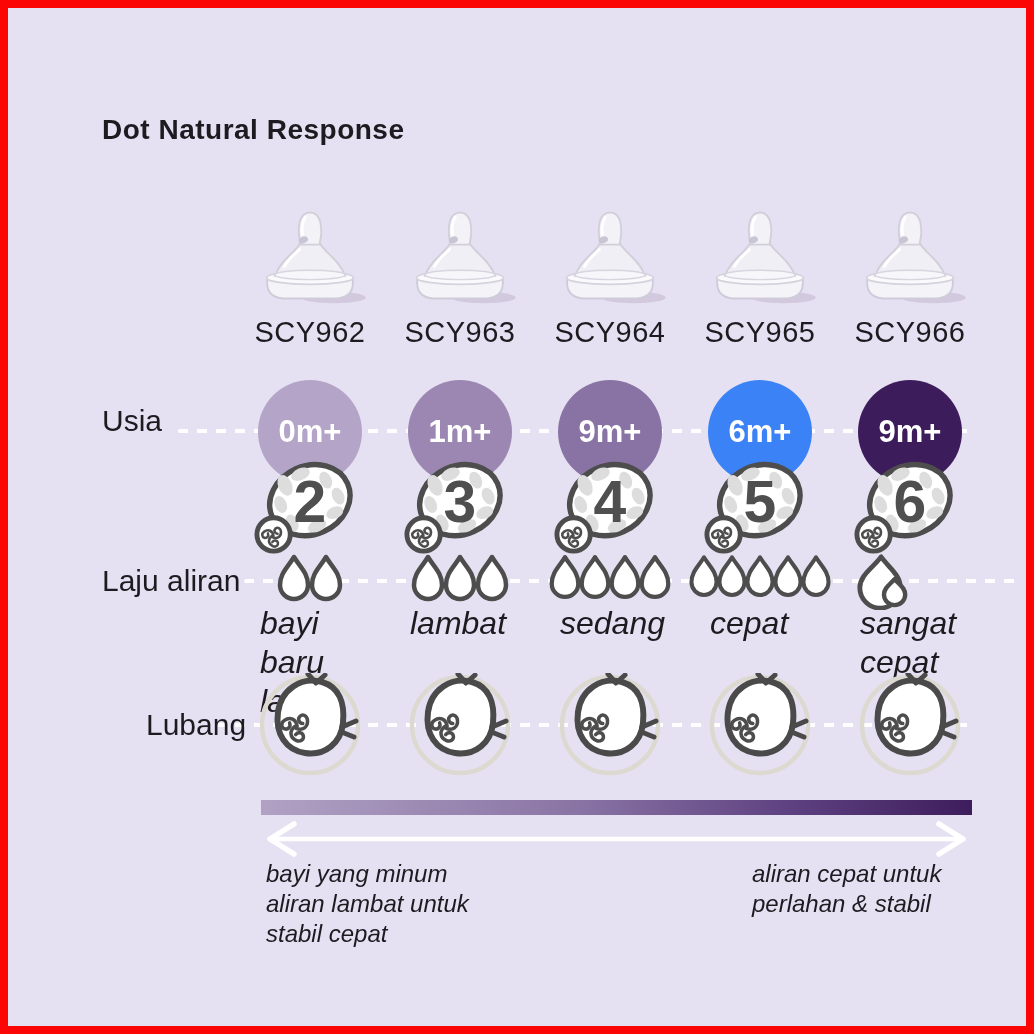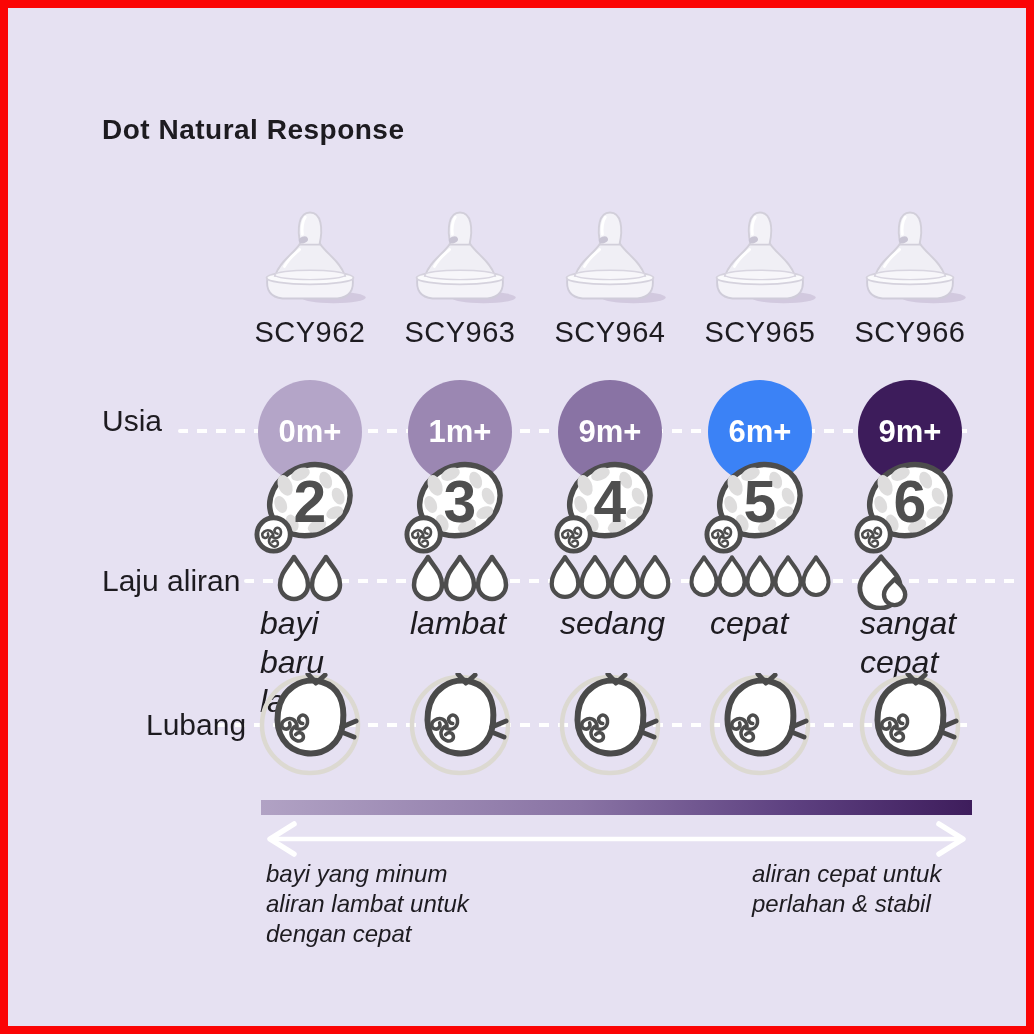--- a/index.html
+++ b/index.html
@@ -417,18 +417,18 @@
 <div class="abs grad-bar"></div>
 <svg class="abs arrow" viewBox="0 0 711 36">
   <path d="M12 18 H699" stroke="#ffffff" stroke-width="4.5"></path>
   <path d="M33 3 L9 18 L33 33" fill="none" stroke="#ffffff" stroke-width="5.5" stroke-linecap="round" stroke-linejoin="round"></path>
   <path d="M678 3 L702 18 L678 33" fill="none" stroke="#ffffff" stroke-width="5.5" stroke-linecap="round" stroke-linejoin="round"></path>
 </svg>
 
 <div class="abs footer-text foot-left">
   <div>bayi yang minum</div>
   <div>aliran lambat untuk</div>
-  <div>dengan cepat</div>
+  <div>stabil cepat</div>
 </div>
 <div class="abs footer-text foot-right">
   <div>aliran cepat untuk</div>
   <div>perlahan &amp; stabil</div>
 </div>
 
 </body></html>

